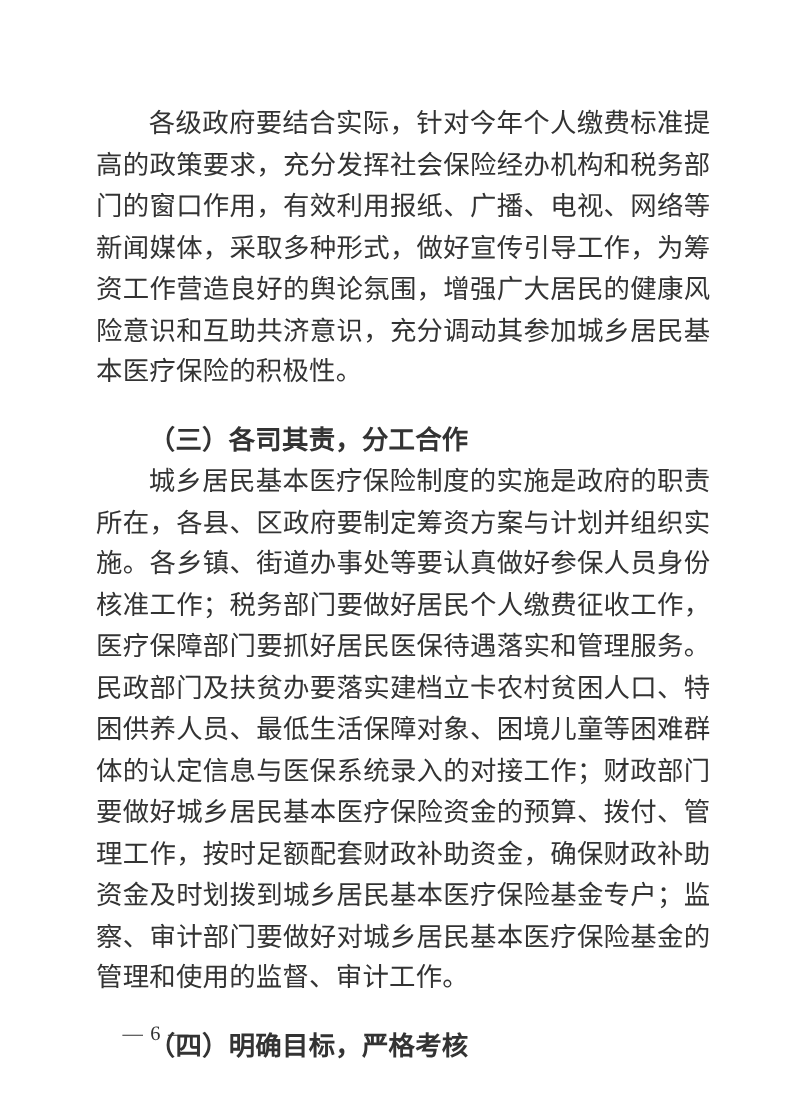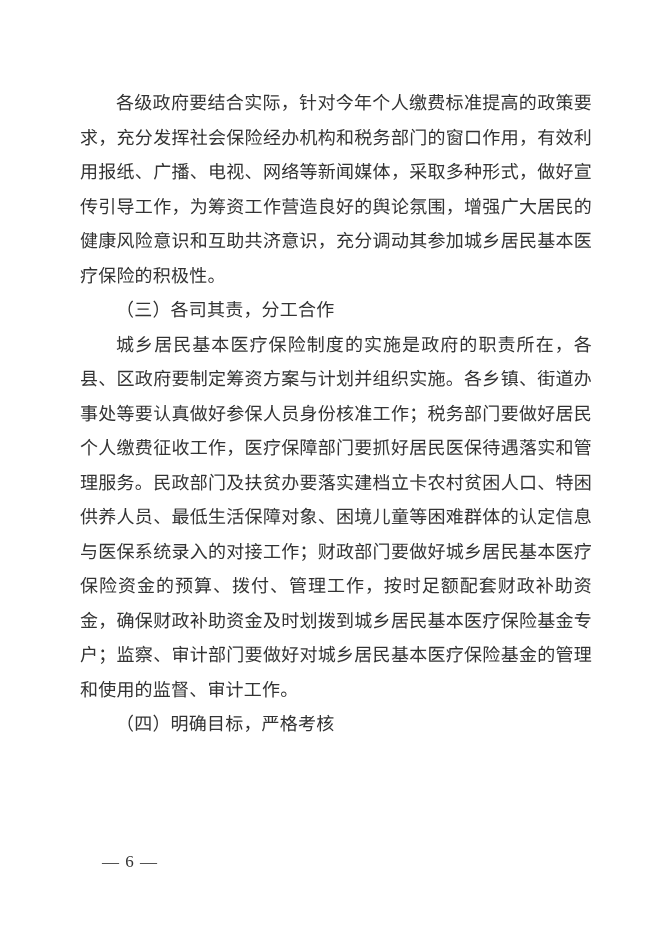--- a/index.html
+++ b/index.html
@@ -19,31 +19,32 @@
   }
   .content {
     position: absolute;
     left: 80px;
     top: 86px;
     width: 512px;
   }
   .content p {
     margin: 0;
     padding: 0;
-    font-size: 18px;
+    font-size: 22px;
     line-height: 34.5px;
     letter-spacing: 0.2px;
     text-align: justify;
     text-justify: inter-ideograph;
     text-indent: 2em;
     word-break: break-all;
   }
   .content p.heading {
-    font-weight: normal;
+    font-weight: bold;
     text-align: left;
+    margin-top: 22px;
   }
   .page-number {
     position: absolute;
     left: 102px;
     top: 851px;
     font-size: 17px;
     line-height: 22px;
     letter-spacing: 1px;
     color: #333333;
     white-space: pre;

